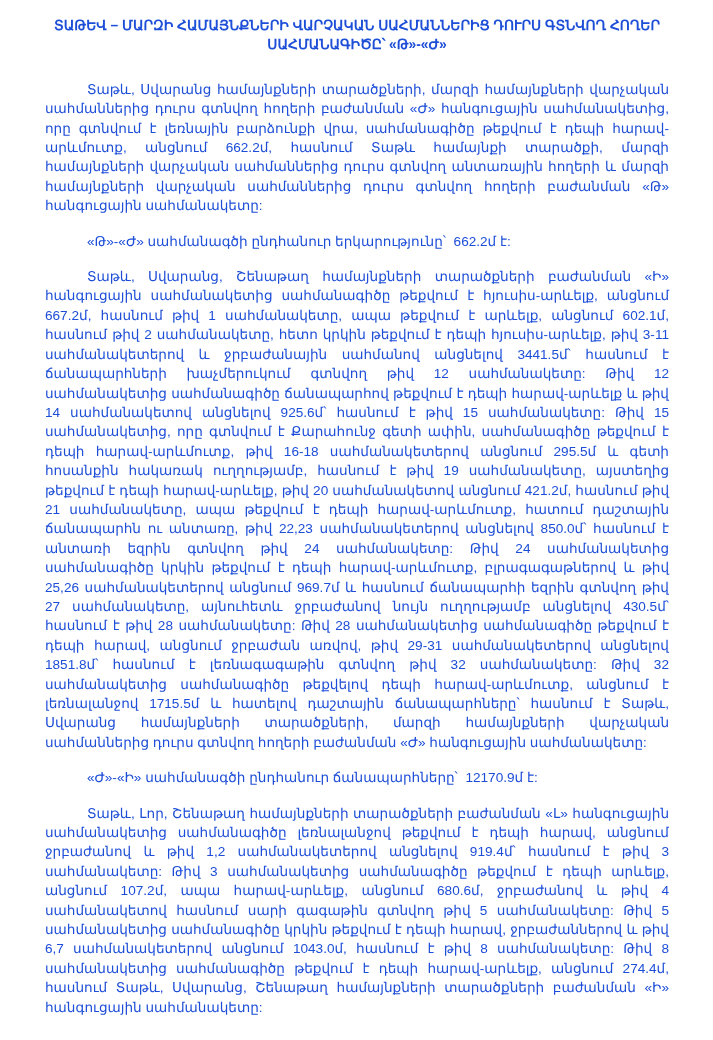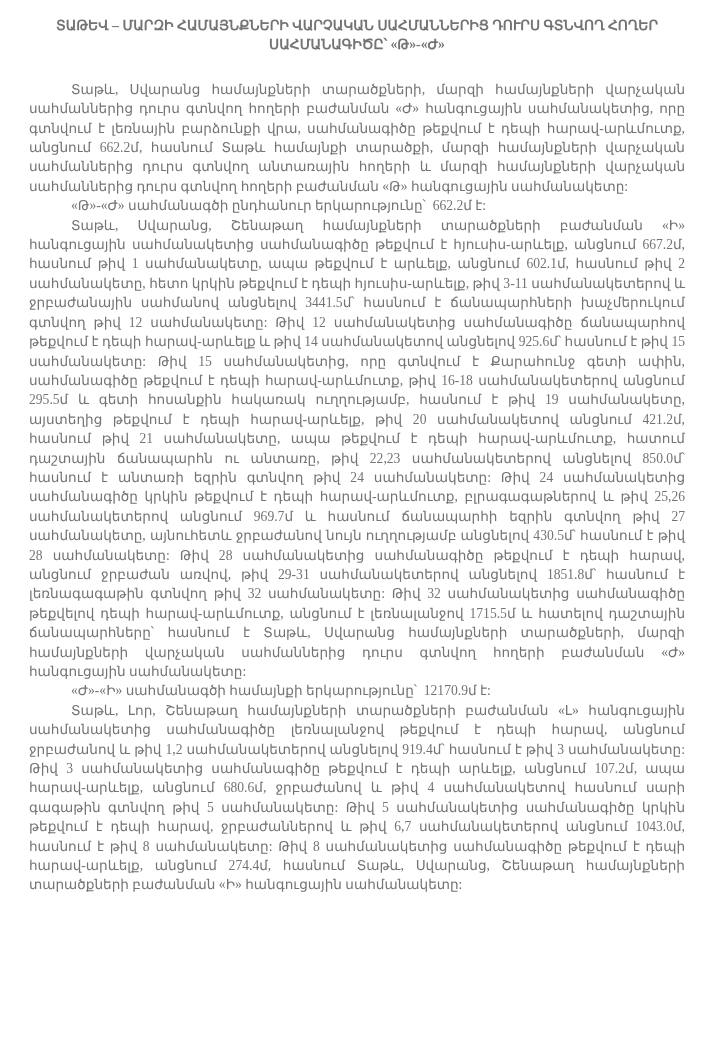--- a/index.html
+++ b/index.html
@@ -8,70 +8,70 @@
     background: #ffffff;
   }
   .page {
     position: relative;
     width: 713px;
     height: 1040px;
     box-sizing: border-box;
     padding: 16px 28px 0 29px;
     background: #ffffff;
     overflow: hidden;
-    font-family: Liberation Serif, serif;
+    font-family: Liberation Sans, sans-serif;
     font-size: 13.6px;
     line-height: 19.4px;
-    color: #737373;
+    color: #1d4ed8;
     -webkit-font-smoothing: none;
   }
   .doc-heading {
     font-weight: 700;
     text-align: center;
     font-size: 13.8px;
     line-height: 19.4px;
     margin: 0;
     padding: 0 6px;
   }
   .doc-heading.title {
     margin-bottom: 25px;
   }
   .doc-heading.h-mid {
     margin: 22px 0 26px 0;
   }
   .doc-heading.h-last {
     margin: 44px 0 26px 0;
   }
   .para {
-    margin: 0;
+    margin: 16px;
     text-align: justify;
     text-indent: 42px;
   }
   .summary {
-    margin: 0;
+    margin: 16px;
     text-align: left;
     text-indent: 42px;
     white-space: pre-wrap;
   }
   section { margin: 0; padding: 0; }
 </style>
 </head>
 <body>
 
 <div class="page">
 
   <section>
     <h1 class="doc-heading title">ՏԱԹԵՎ – ՄԱՐԶԻ ՀԱՄԱՅՆՔՆԵՐԻ ՎԱՐՉԱԿԱՆ ՍԱՀՄԱՆՆԵՐԻՑ ԴՈՒՐՍ ԳՏՆՎՈՂ ՀՈՂԵՐ ՍԱՀՄԱՆԱԳԻԾԸ՝ «Թ»-«Ժ»</h1>
     <p class="para">Տաթև, Սվարանց համայնքների տարածքների, մարզի համայնքների վարչական սահմաններից դուրս գտնվող հողերի բաժանման «Ժ» հանգուցային սահմանակետից, որը գտնվում է լեռնային բարձունքի վրա, սահմանագիծը թեքվում է դեպի հարավ-արևմուտք, անցնում 662.2մ, հասնում Տաթև համայնքի տարածքի, մարզի համայնքների վարչական սահմաններից դուրս գտնվող անտառային հողերի և մարզի համայնքների վարչական սահմաններից դուրս գտնվող հողերի բաժանման «Թ» հանգուցային սահմանակետը:</p>
     <p class="summary">«Թ»-«Ժ» սահմանագծի ընդհանուր երկարությունը՝  662.2մ է:</p>
   </section>
 
   <section>
     <p class="para">Տաթև, Սվարանց, Շենաթաղ համայնքների տարածքների բաժանման «Ի» հանգուցային սահմանակետից սահմանագիծը թեքվում է հյուսիս-արևելք, անցնում 667.2մ, հասնում թիվ 1 սահմանակետը, ապա թեքվում է արևելք, անցնում 602.1մ, հասնում թիվ 2 սահմանակետը, հետո կրկին թեքվում է դեպի հյուսիս-արևելք, թիվ 3-11 սահմանակետերով և ջրբաժանային սահմանով անցնելով 3441.5մ՝ հասնում է ճանապարհների խաչմերուկում գտնվող թիվ 12 սահմանակետը: Թիվ 12 սահմանակետից սահմանագիծը ճանապարհով թեքվում է դեպի հարավ-արևելք և թիվ 14 սահմանակետով անցնելով 925.6մ՝ հասնում է թիվ 15 սահմանակետը: Թիվ 15 սահմանակետից, որը գտնվում է Քարահունջ գետի ափին, սահմանագիծը թեքվում է դեպի հարավ-արևմուտք, թիվ 16-18 սահմանակետերով անցնում 295.5մ և գետի հոսանքին հակառակ ուղղությամբ, հասնում է թիվ 19 սահմանակետը, այստեղից թեքվում է դեպի հարավ-արևելք, թիվ 20 սահմանակետով անցնում 421.2մ, հասնում թիվ 21 սահմանակետը, ապա թեքվում է դեպի հարավ-արևմուտք, հատում դաշտային ճանապարհն ու անտառը, թիվ 22,23 սահմանակետերով անցնելով 850.0մ՝ հասնում է անտառի եզրին գտնվող թիվ 24 սահմանակետը: Թիվ 24 սահմանակետից սահմանագիծը կրկին թեքվում է դեպի հարավ-արևմուտք, բլրագագաթներով և թիվ 25,26 սահմանակետերով անցնում 969.7մ և հասնում ճանապարհի եզրին գտնվող թիվ 27 սահմանակետը, այնուհետև ջրբաժանով նույն ուղղությամբ անցնելով 430.5մ՝ հասնում է թիվ 28 սահմանակետը: Թիվ 28 սահմանակետից սահմանագիծը թեքվում է դեպի հարավ, անցնում ջրբաժան առվով, թիվ 29-31 սահմանակետերով անցնելով 1851.8մ՝ հասնում է լեռնագագաթին գտնվող թիվ 32 սահմանակետը: Թիվ 32 սահմանակետից սահմանագիծը թեքվելով դեպի հարավ-արևմուտք, անցնում է լեռնալանջով 1715.5մ և հատելով դաշտային ճանապարհները՝ հասնում է Տաթև, Սվարանց համայնքների տարածքների, մարզի համայնքների վարչական սահմաններից դուրս գտնվող հողերի բաժանման «Ժ» հանգուցային սահմանակետը:</p>
-    <p class="summary">«Ժ»-«Ի» սահմանագծի համայնքի երկարությունը՝  12170.9մ է:</p>
+    <p class="summary">«Ժ»-«Ի» սահմանագծի ընդհանուր ճանապարհները՝  12170.9մ է:</p>
   </section>
 
   <section>
     <p class="para">Տաթև, Լոր, Շենաթաղ համայնքների տարածքների բաժանման «Լ» հանգուցային սահմանակետից սահմանագիծը լեռնալանջով թեքվում է դեպի հարավ, անցնում ջրբաժանով և թիվ 1,2 սահմանակետերով անցնելով 919.4մ՝ հասնում է թիվ 3 սահմանակետը: Թիվ 3 սահմանակետից սահմանագիծը թեքվում է դեպի արևելք, անցնում 107.2մ, ապա հարավ-արևելք, անցնում 680.6մ, ջրբաժանով և թիվ 4 սահմանակետով հասնում սարի գագաթին գտնվող թիվ 5 սահմանակետը: Թիվ 5 սահմանակետից սահմանագիծը կրկին թեքվում է դեպի հարավ, ջրբաժաններով և թիվ 6,7 սահմանակետերով անցնում 1043.0մ, հասնում է թիվ 8 սահմանակետը: Թիվ 8 սահմանակետից սահմանագիծը թեքվում է դեպի հարավ-արևելք, անցնում 274.4մ, հասնում Տաթև, Սվարանց, Շենաթաղ համայնքների տարածքների բաժանման «Ի» հանգուցային սահմանակետը:</p>
 
   </section>
 
 </div>
 
 </body></html>

